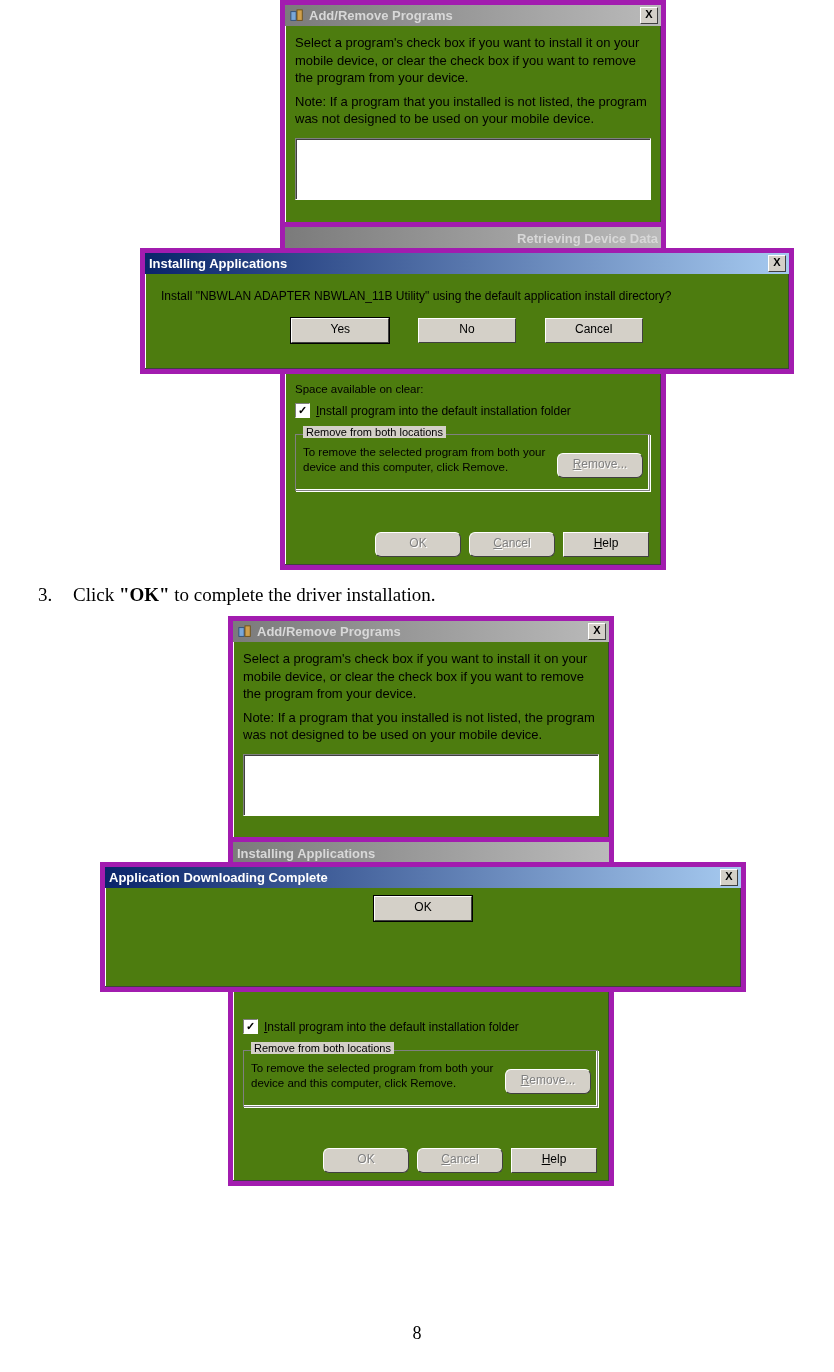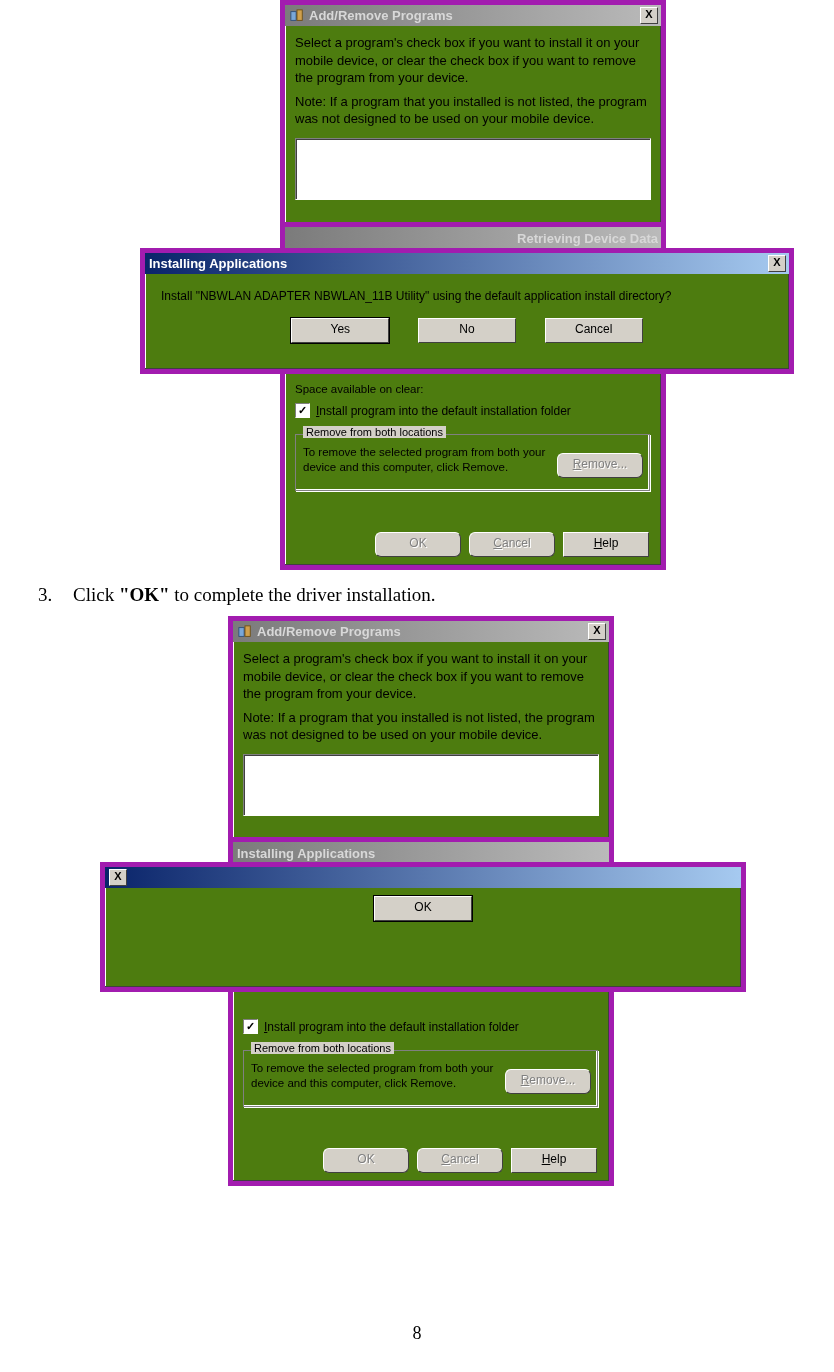--- a/index.html
+++ b/index.html
@@ -256,20 +256,21 @@
     </div>
 
     <div class="dialog iap" style="padding:0;">
       <div class="titlebar gray" style="height:23px;">
         <span class="title-text">Installing Applications</span>
       </div>
     </div>
 
     <div class="dialog adc" style="z-index:5;">
       <div class="titlebar blue">
+        <span class="title-text">Application Downloading Complete</span>
         <span class="close-btn">X</span>
       </div>
       <div style="text-align:center; padding:8px 0 12px 0;">
         <span class="btn default" style="min-width:88px;">OK</span>
       </div>
     </div>
 
     <div class="red-circle" style="left:253px; top:321px; width:122px; height:44px;"></div>
   </div>
 

